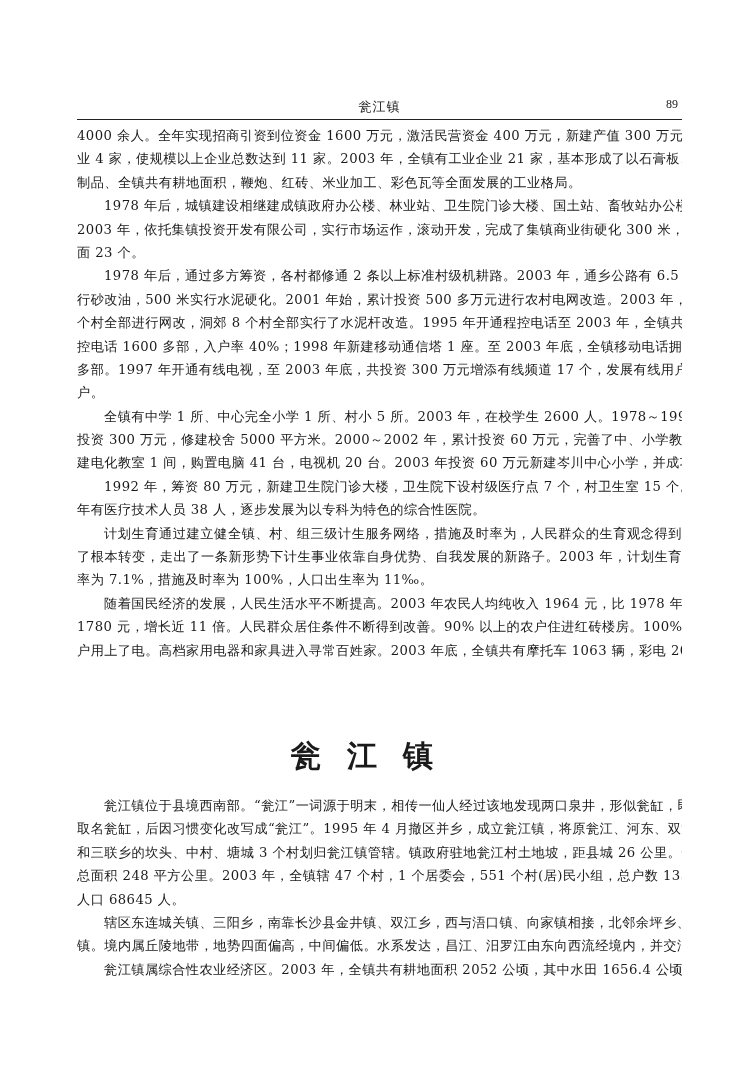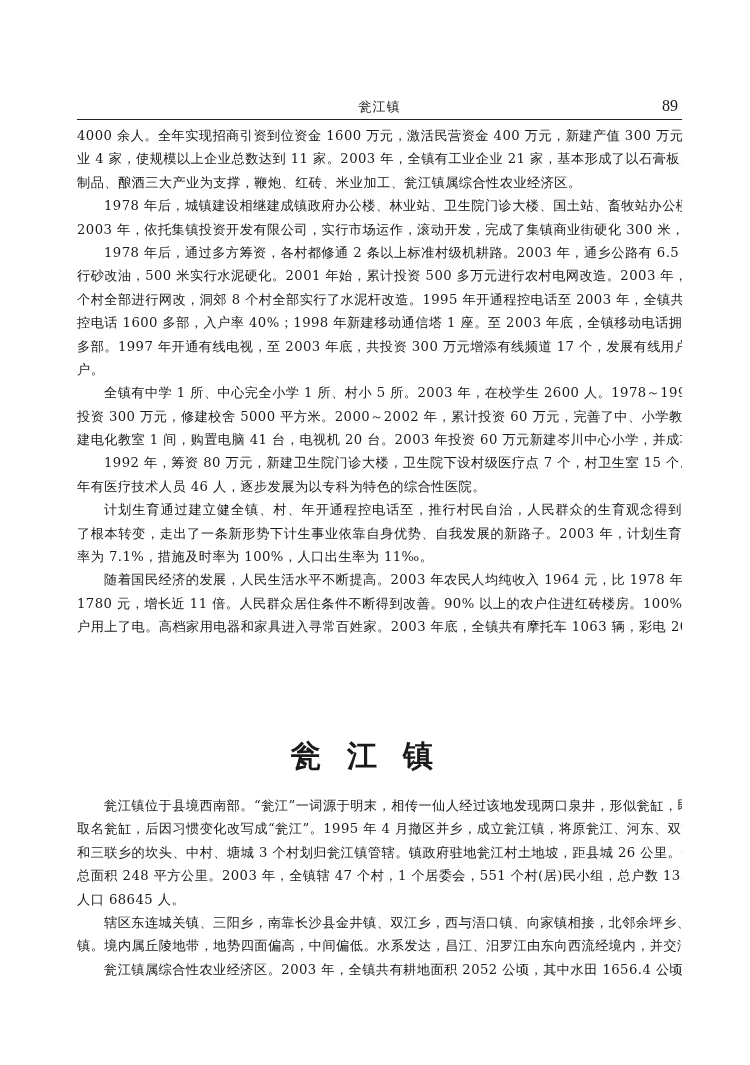--- a/index.html
+++ b/index.html
@@ -9,21 +9,21 @@
       color: #1a1a1a;
     }
     .page-header {
       position: absolute; left: 77px; top: 96px; width: 605px; height: 22px;
     }
     .running-title {
       position: absolute; left: 0; right: 0; text-align: center;
       font-size: 13px; top: 2px; letter-spacing: 1px;
     }
     .page-number {
-      position: absolute; right: 4px; top: 1px; font-size: 16px;
+      position: absolute; right: 4px; top: 1px; font-size: 12px;
       font-family: "Liberation Serif", serif;
     }
     .header-rule {
       position: absolute; left: 77px; top: 119px; width: 605px; height: 0;
       border-top: 1.5px solid #222;
     }
     .lines { position: absolute; left: 77px; width: 605px; }
     .line {
       height: 23.4px; line-height: 23.4px; font-size: 13.2px;
       white-space: nowrap; overflow: hidden;
@@ -42,35 +42,36 @@
 
 <div class="page-header">
   <div class="running-title">瓮江镇</div>
   <div class="page-number">89</div>
 </div>
 <div class="header-rule"></div>
 
 <div class="lines" id="block1" style="top:124px;">
     <div class="line justify">4000 余人。全年实现招商引资到位资金 1600 万元，激活民营资金 400 万元，新建产值 300 万元以上企</div>
     <div class="line justify">业 4 家，使规模以上企业总数达到 11 家。2003 年，全镇有工业企业 21 家，基本形成了以石膏板、竹木</div>
-    <div class="line">制品、酿酒三大产业为支撑，鞭炮、红砖、米业加工、瓮江镇属综合性农业经济区。</div>
+    <div class="line">制品、全镇共有耕地面积，鞭炮、红砖、米业加工、彩色瓦等全面发展的工业格局。</div>
     <div class="line indent justify">1978 年后，城镇建设相继建成镇政府办公楼、林业站、卫生院门诊大楼、国土站、畜牧站办公楼。</div>
     <div class="line justify">2003 年，依托集镇投资开发有限公司，实行市场运作，滚动开发，完成了集镇商业街硬化 300 米，增加铺</div>
+    <div class="line">面 23 个。</div>
     <div class="line indent justify">1978 年后，通过多方筹资，各村都修通 2 条以上标准村级机耕路。2003 年，通乡公路有 6.5 公里实</div>
     <div class="line justify">行砂改油，500 米实行水泥硬化。2001 年始，累计投资 500 多万元进行农村电网改造。2003 年，塅郊 7</div>
     <div class="line justify">个村全部进行网改，洞郊 8 个村全部实行了水泥杆改造。1995 年开通程控电话至 2003 年，全镇共有程</div>
     <div class="line justify">控电话 1600 多部，入户率 40%；1998 年新建移动通信塔 1 座。至 2003 年底，全镇移动电话拥有量 1500</div>
     <div class="line justify">多部。1997 年开通有线电视，至 2003 年底，共投资 300 万元增添有线频道 17 个，发展有线用户 530 多</div>
     <div class="line">户。</div>
     <div class="line indent justify">全镇有中学 1 所、中心完全小学 1 所、村小 5 所。2003 年，在校学生 2600 人。1978～1997 年，累计</div>
     <div class="line justify">投资 300 万元，修建校舍 5000 平方米。2000～2002 年，累计投资 60 万元，完善了中、小学教学设施，新</div>
     <div class="line justify">建电化教室 1 间，购置电脑 41 台，电视机 20 台。2003 年投资 60 万元新建岑川中心小学，并成功实现</div>
     <div class="line indent justify">1992 年，筹资 80 万元，新建卫生院门诊大楼，卫生院下设村级医疗点 7 个，村卫生室 15 个。2003</div>
-    <div class="line">年有医疗技术人员 46 人，逐步发展为以专科为特色的综合性医院。</div>
-    <div class="line indent justify">计划生育通过建立健全镇、村、年开通程控电话至，推行村民自治，人民群众的生育观念得到</div>
+    <div class="line">年有医疗技术人员 38 人，逐步发展为以专科为特色的综合性医院。</div>
+    <div class="line indent justify">计划生育通过建立健全镇、村、组三级计生服务网络，措施及时率为，人民群众的生育观念得到</div>
     <div class="line justify">了根本转变，走出了一条新形势下计生事业依靠自身优势、自我发展的新路子。2003 年，计划生育</div>
     <div class="line">率为 7.1%，措施及时率为 100%，人口出生率为 11‰。</div>
     <div class="line indent justify">随着国民经济的发展，人民生活水平不断提高。2003 年农民人均纯收入 1964 元，比 1978 年增加</div>
     <div class="line justify">1780 元，增长近 11 倍。人民群众居住条件不断得到改善。90% 以上的农户住进红砖楼房。100% 的农</div>
     <div class="line justify">户用上了电。高档家用电器和家具进入寻常百姓家。2003 年底，全镇共有摩托车 1063 辆，彩电 2096</div>
   </div>
 
 <div class="section-title">瓮江镇</div>
 
 <div class="lines" id="block2" style="top:794px;">

